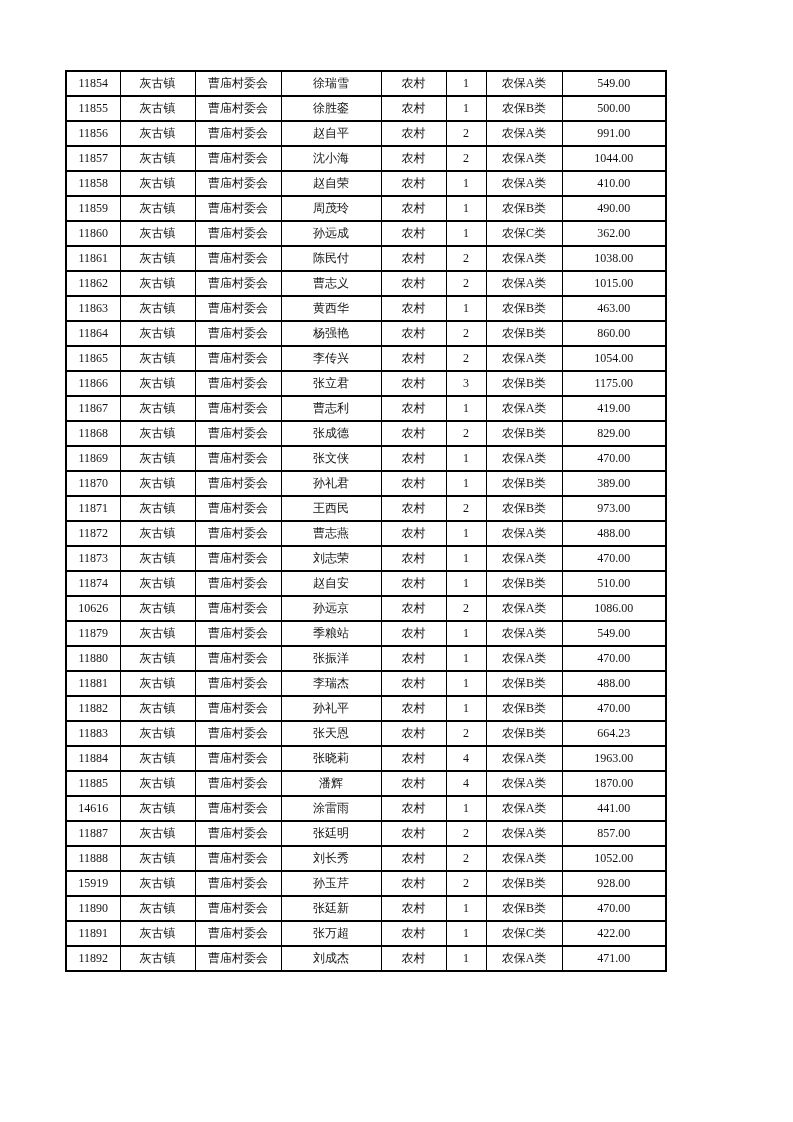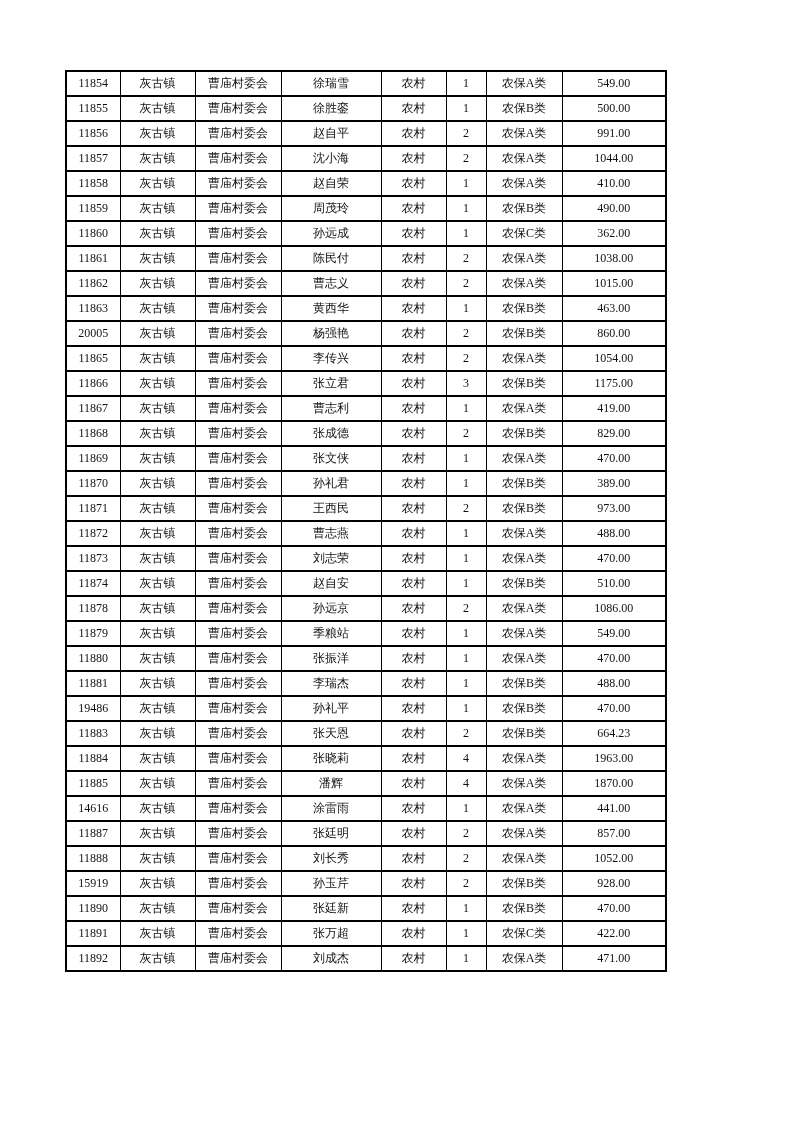--- a/index.html
+++ b/index.html
@@ -158,21 +158,21 @@
           <td>11863</td>
           <td>灰古镇</td>
           <td>曹庙村委会</td>
           <td>黄西华</td>
           <td>农村</td>
           <td>1</td>
           <td>农保B类</td>
           <td>463.00</td>
         </tr>
         <tr>
-          <td>20005</td>
+          <td>11864</td>
           <td>灰古镇</td>
           <td>曹庙村委会</td>
           <td>杨强艳</td>
           <td>农村</td>
           <td>2</td>
           <td>农保B类</td>
           <td>860.00</td>
         </tr>
         <tr>
           <td>11865</td>
@@ -268,21 +268,21 @@
           <td>11874</td>
           <td>灰古镇</td>
           <td>曹庙村委会</td>
           <td>赵自安</td>
           <td>农村</td>
           <td>1</td>
           <td>农保B类</td>
           <td>510.00</td>
         </tr>
         <tr>
-          <td>11878</td>
+          <td>10626</td>
           <td>灰古镇</td>
           <td>曹庙村委会</td>
           <td>孙远京</td>
           <td>农村</td>
           <td>2</td>
           <td>农保A类</td>
           <td>1086.00</td>
         </tr>
         <tr>
           <td>11879</td>
@@ -308,21 +308,21 @@
           <td>11881</td>
           <td>灰古镇</td>
           <td>曹庙村委会</td>
           <td>李瑞杰</td>
           <td>农村</td>
           <td>1</td>
           <td>农保B类</td>
           <td>488.00</td>
         </tr>
         <tr>
-          <td>19486</td>
+          <td>11882</td>
           <td>灰古镇</td>
           <td>曹庙村委会</td>
           <td>孙礼平</td>
           <td>农村</td>
           <td>1</td>
           <td>农保B类</td>
           <td>470.00</td>
         </tr>
         <tr>
           <td>11883</td>

